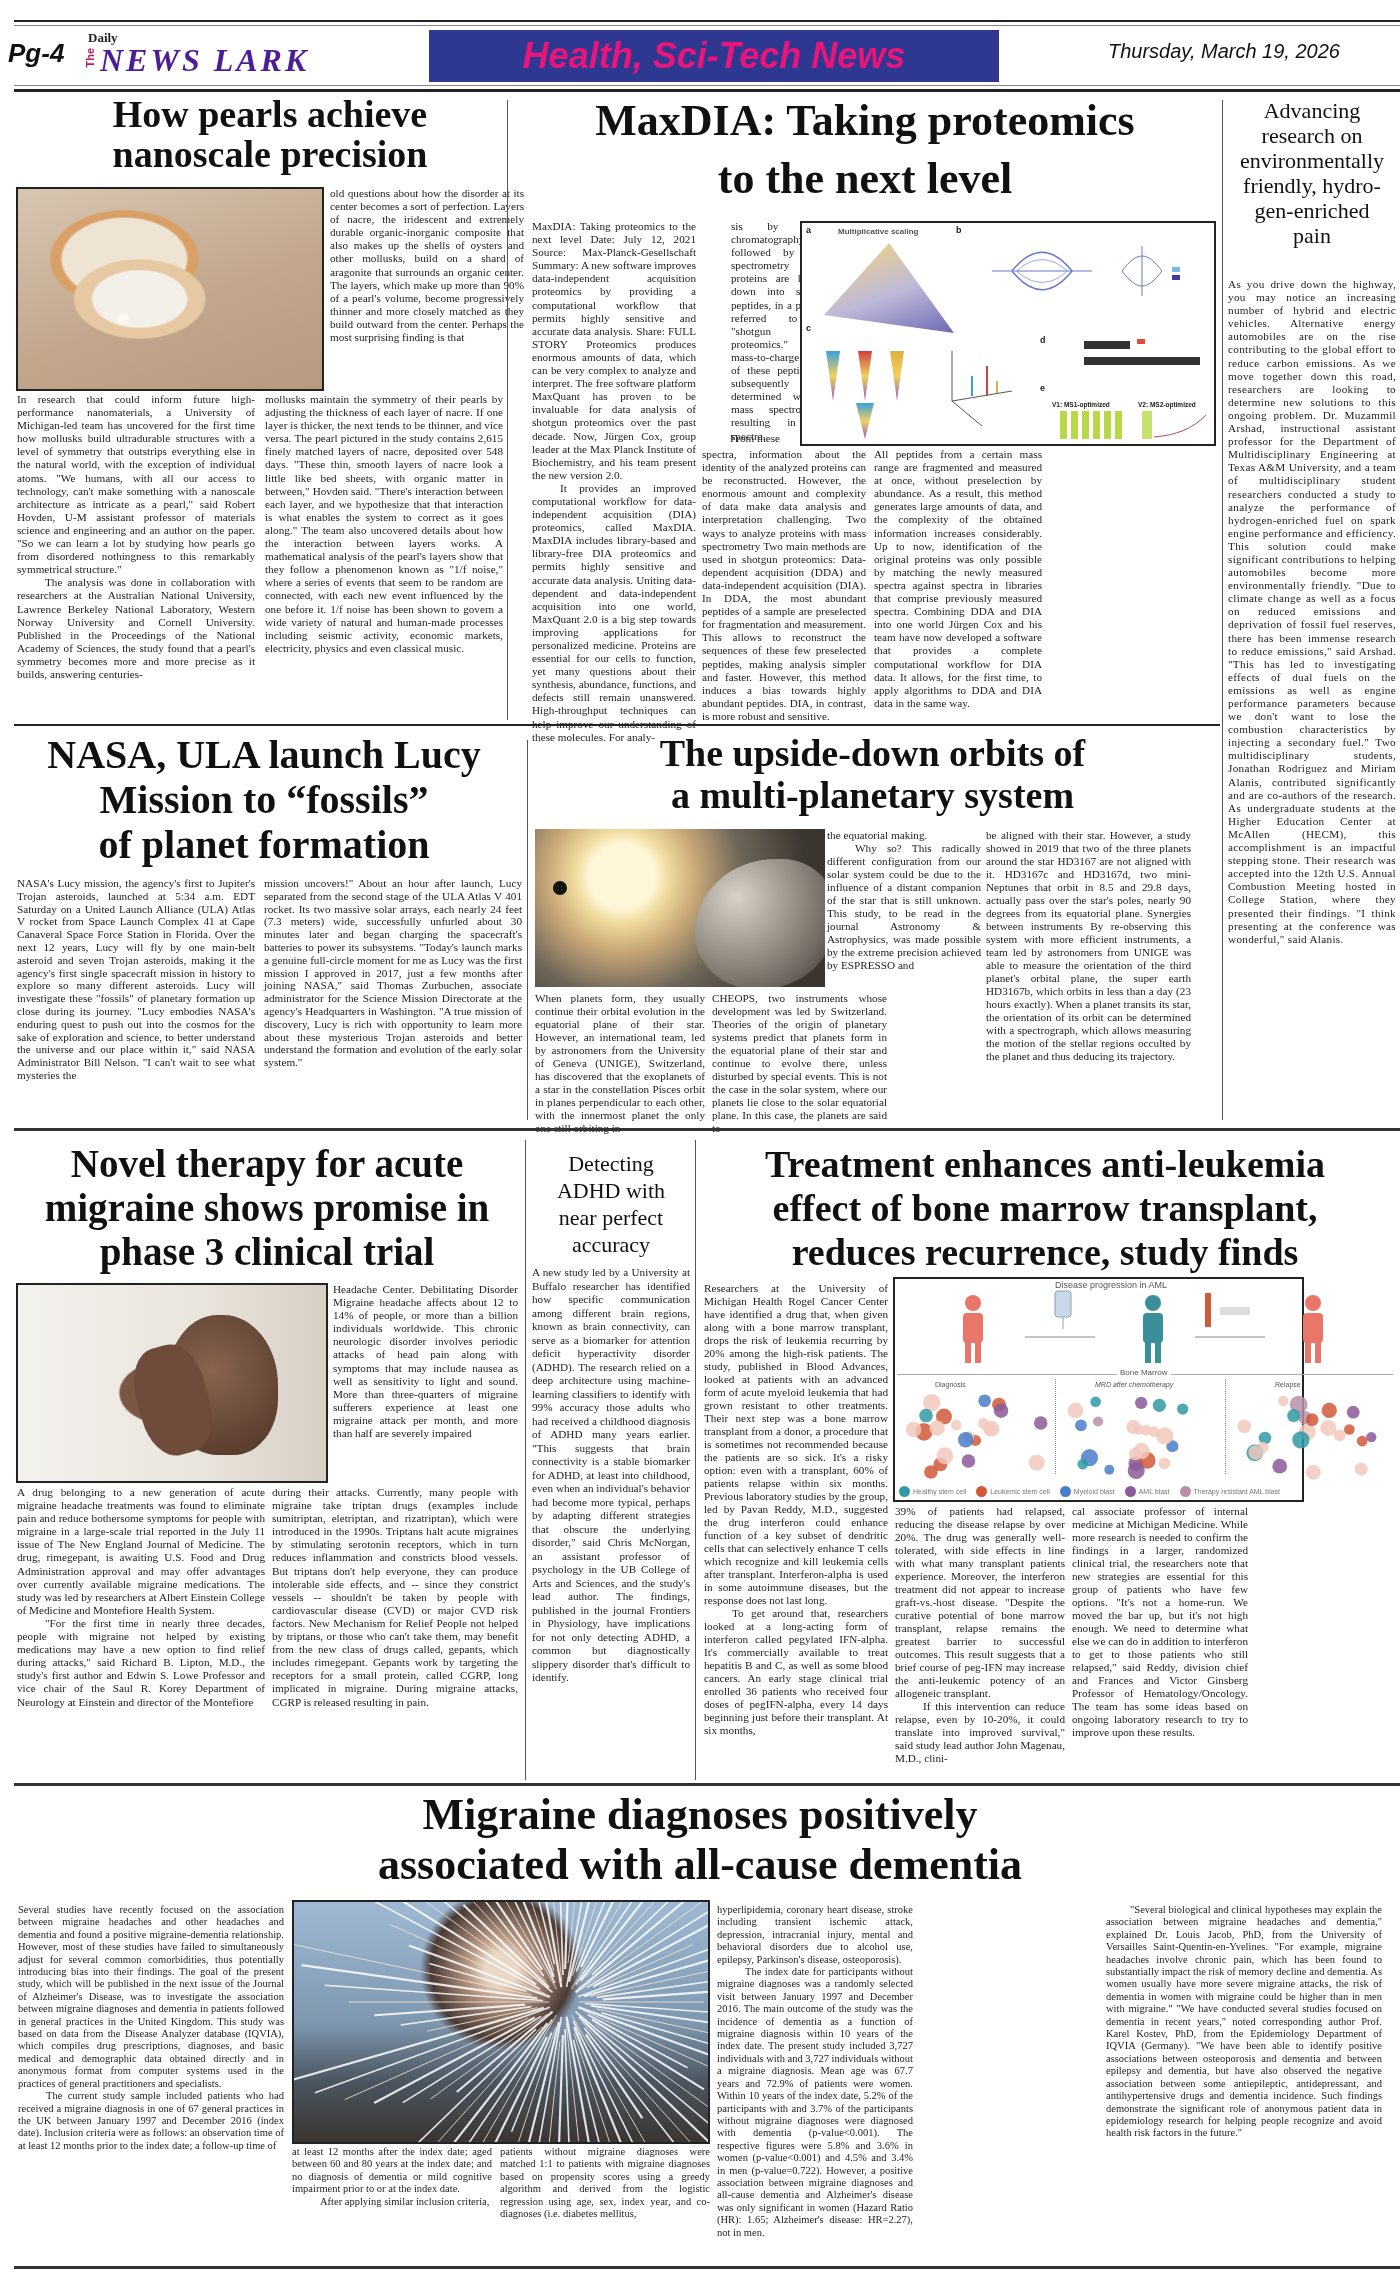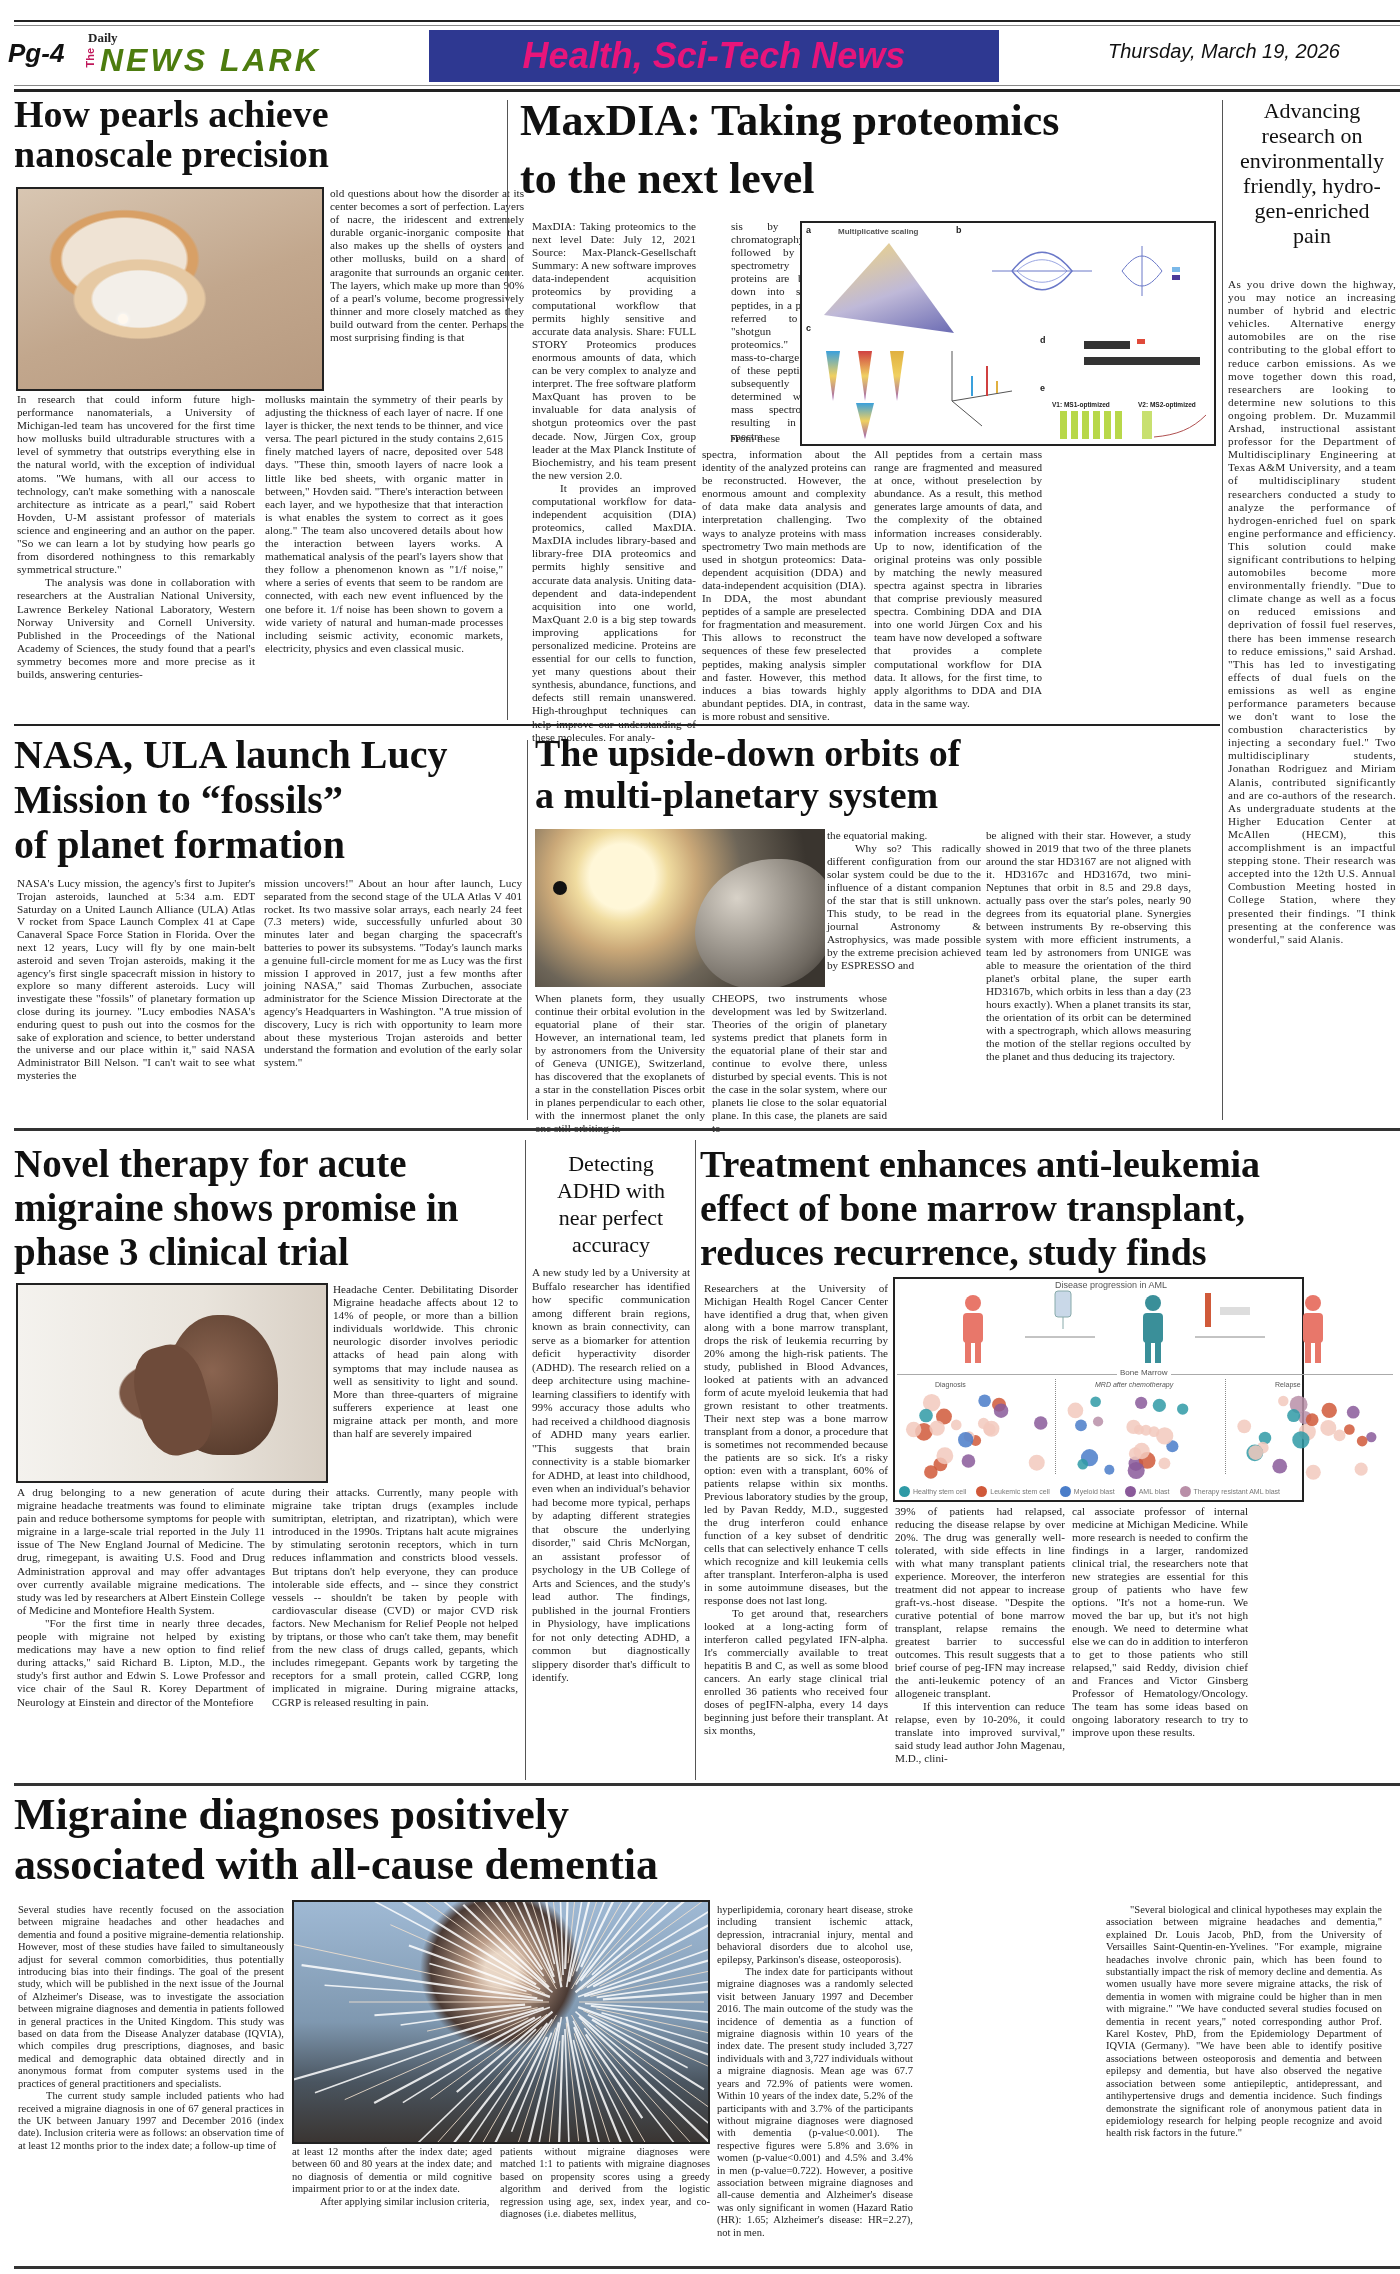--- a/index.html
+++ b/index.html
@@ -3,26 +3,26 @@
 <meta charset="utf-8">
 <style>
   *{box-sizing:border-box;margin:0;padding:0}
   html,body{width:1400px;height:2274px;background:#fff;overflow:hidden}
   body{position:relative;font-family:"Liberation Serif","DejaVu Serif",serif;color:#1a1a1a}
   .abs{position:absolute}
   .rule{position:absolute;height:0;border-top:3px solid #222}
   .rule.thin{border-top:1px solid #444}
   .vrule{position:absolute;width:0;border-left:1px solid #555}
   .masthead-pg{font-family:"Liberation Sans",sans-serif;font-weight:bold;font-style:italic;font-size:26px;color:#111}
-  .logo{font-family:Liberation Sans, sans-serif;font-weight:bold;font-size:32px;color:#4d7c0f;letter-spacing:3px;font-style:italic}
+  .logo{font-family:Liberation Serif, serif;font-weight:bold;font-size:32px;color:#4c1d95;letter-spacing:3px;font-style:italic}
   .logo-the{font-family:"Liberation Sans",sans-serif;font-size:11px;font-weight:bold;color:#c0185b;writing-mode:vertical-rl;transform:rotate(180deg)}
   .logo-daily{font-family:"Liberation Serif",serif;font-weight:bold;font-size:13px;color:#222}
   .section-banner{background:#2e3891;color:#e8157a;font-family:"Liberation Sans",sans-serif;font-weight:bold;font-style:italic;font-size:36px;display:flex;align-items:center;justify-content:center}
   .date{font-family:"Liberation Sans",sans-serif;font-style:italic;font-size:20px;color:#111}
-  .hl{font-family:"Liberation Serif",serif;font-weight:bold;color:#111;line-height:1.05;transform-origin:center top}
+  .hl{font-family:"Liberation Serif",serif;font-weight:bold;text-align:center;color:#111;line-height:1.05;transform-origin:center top}
   .hl-light{font-family:"Liberation Serif",serif;font-weight:normal;text-align:center;color:#111;line-height:1.15}
   .col{font-size:11.2px;line-height:13.1px;text-align:justify;hyphens:auto;color:#222}
   .col p{text-indent:0}
   .col p.ind{text-indent:28px}
   .photo{position:absolute;border:2px solid #222;overflow:hidden}
   .caption{font-size:9px;font-family:"Liberation Sans",sans-serif;color:#555}
 </style>
 </head>
 <body>
 

